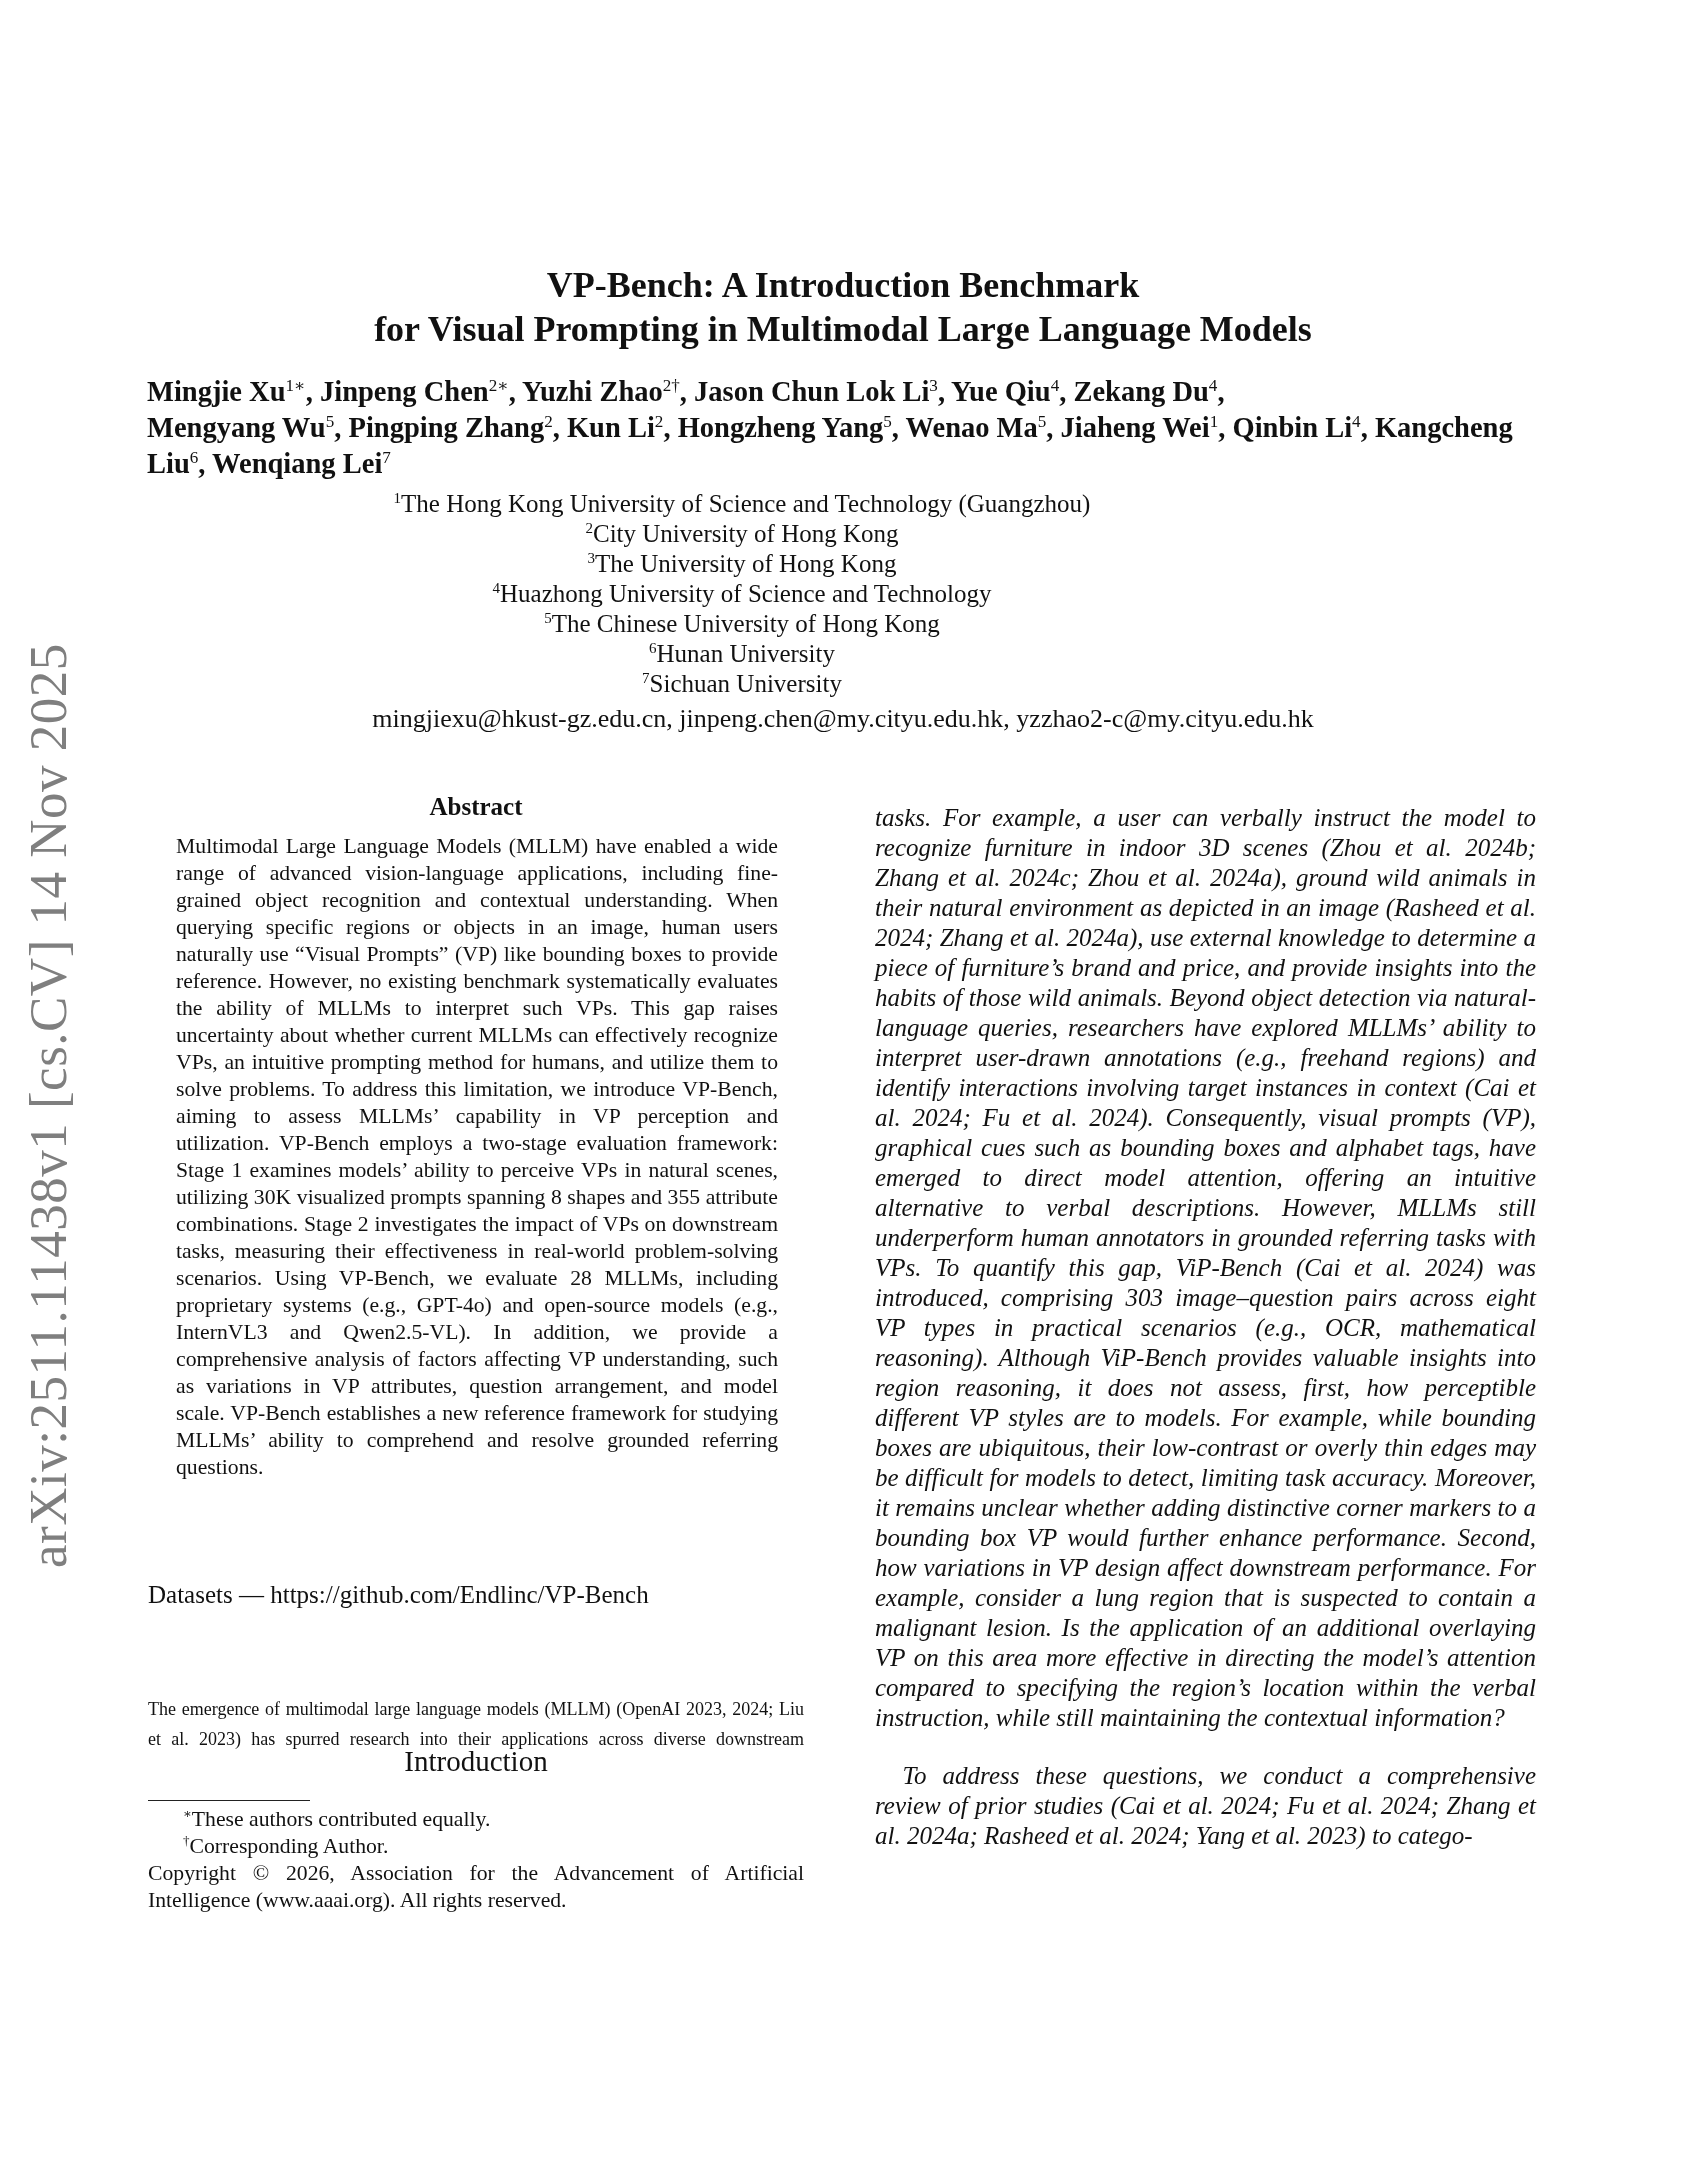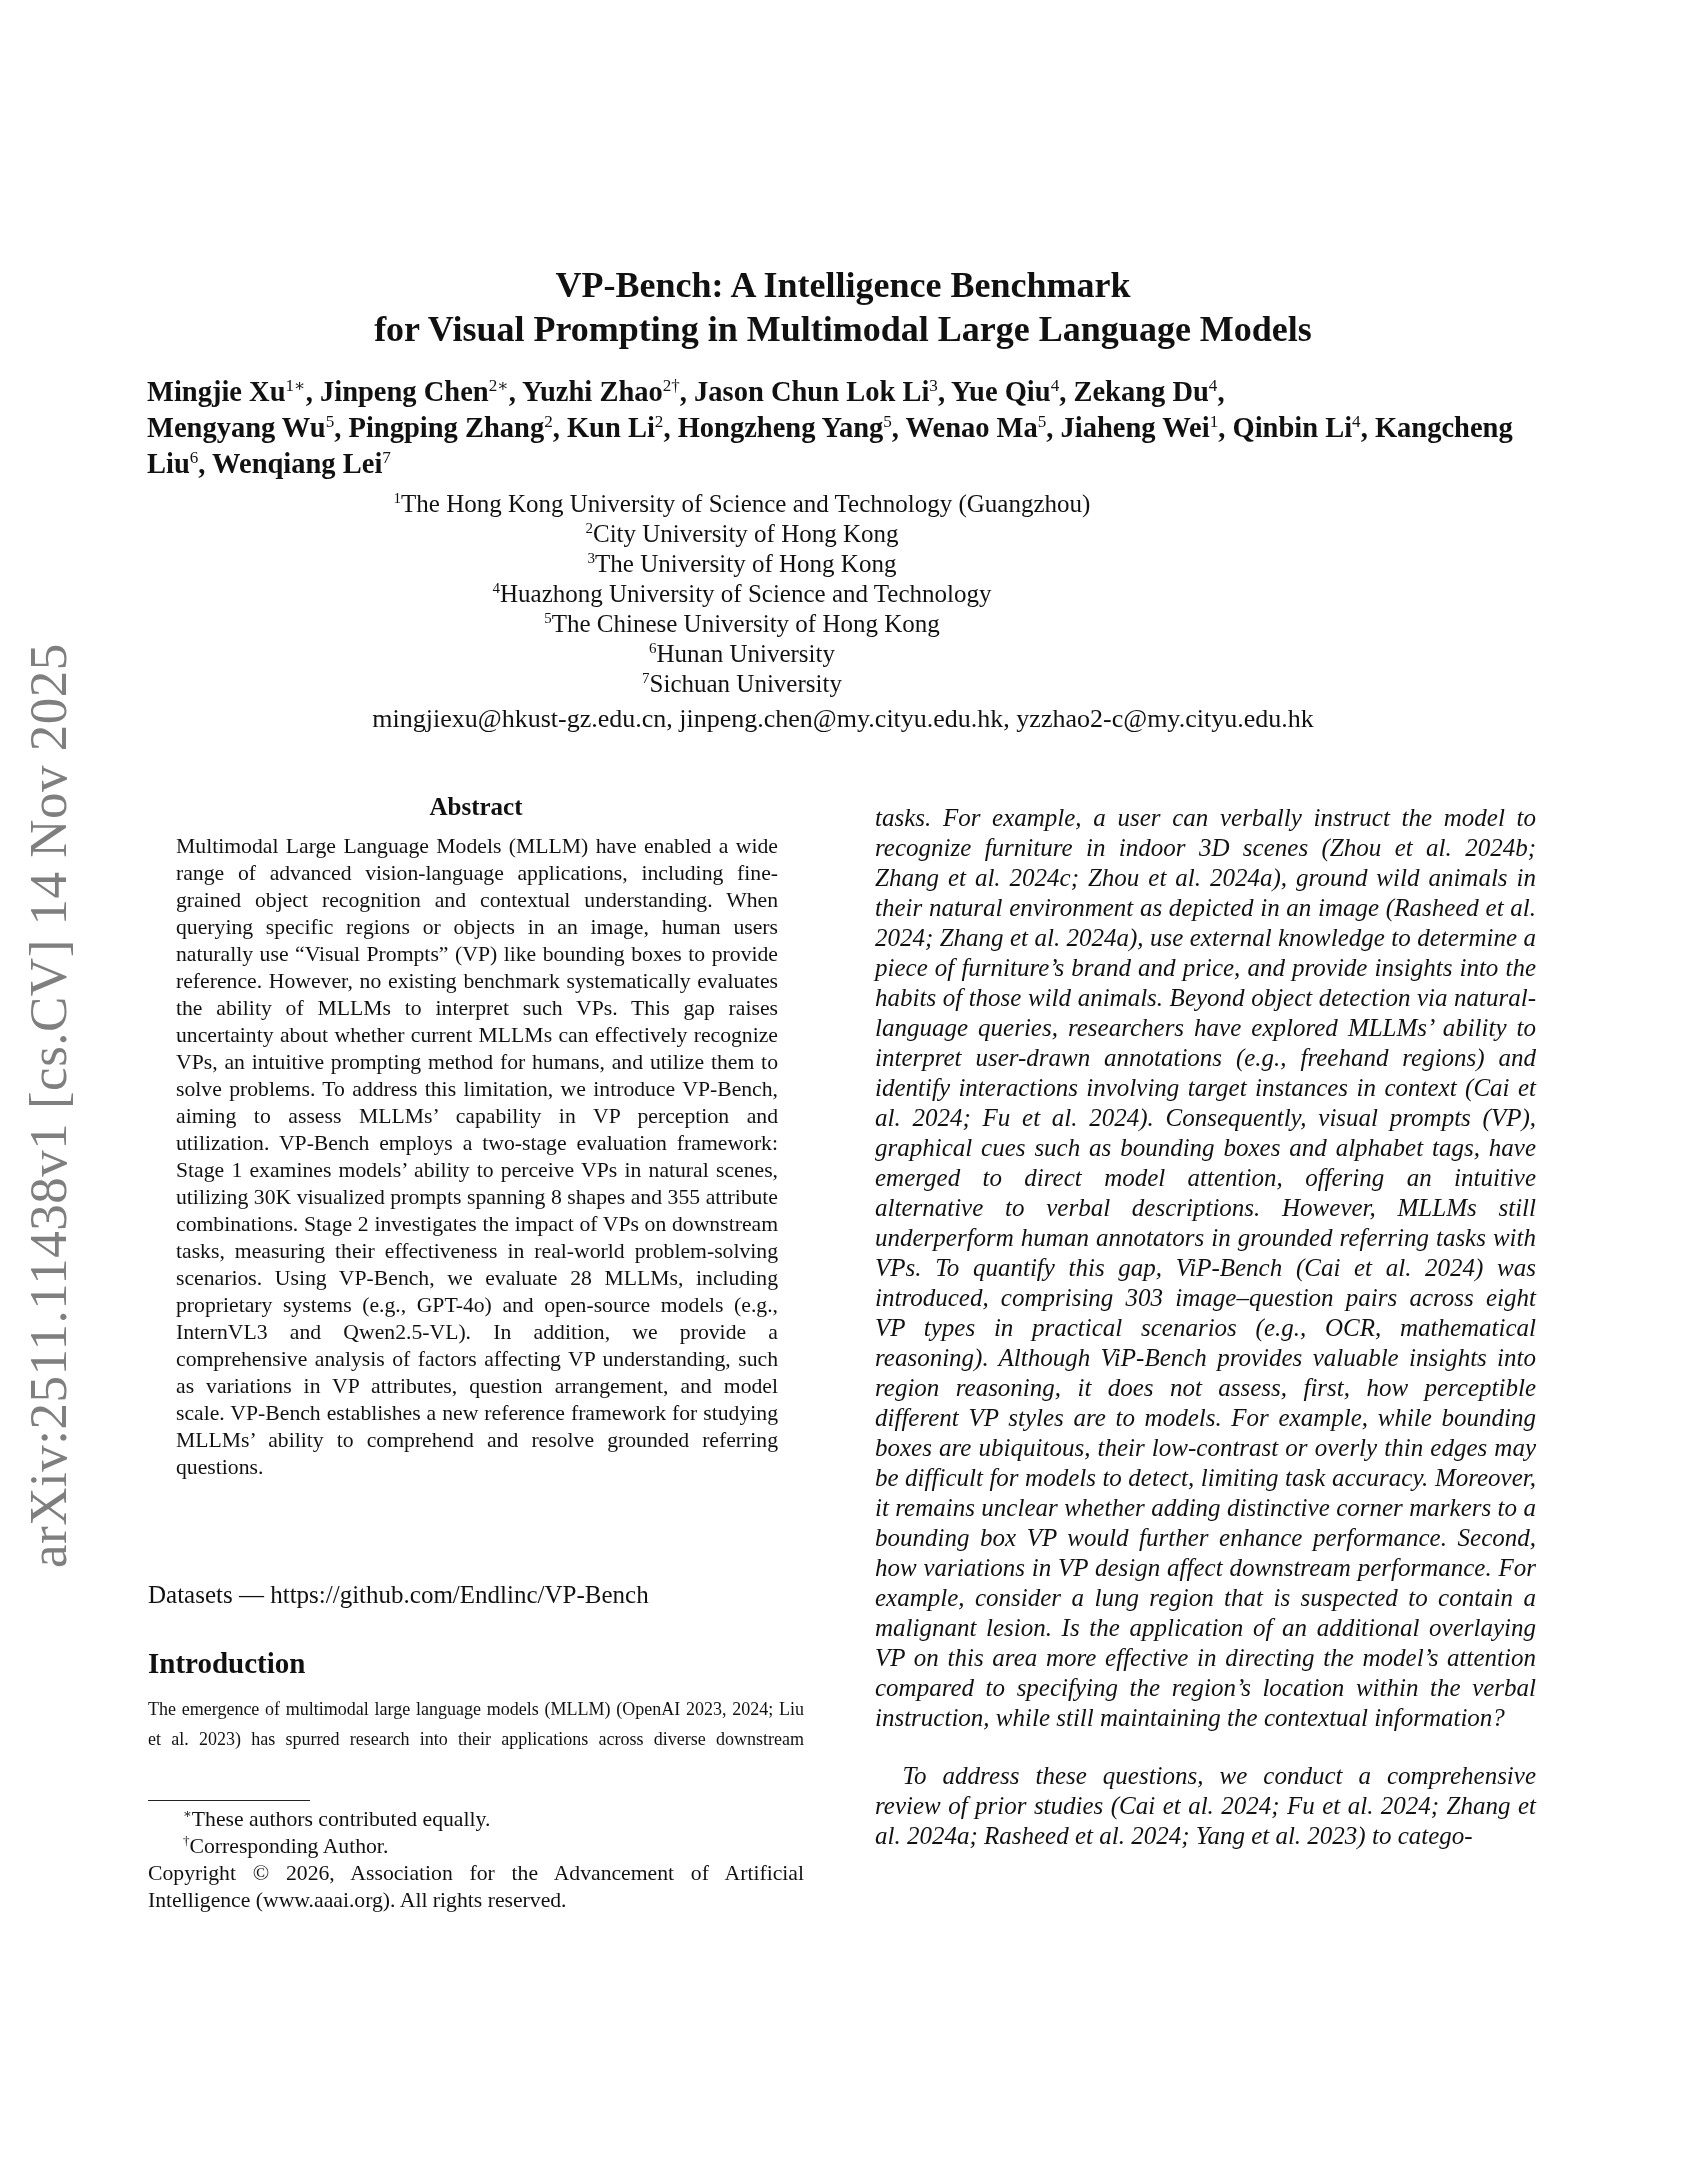--- a/index.html
+++ b/index.html
@@ -14,38 +14,38 @@
   #affils { left: 0; width: 1484px; top: 489px; font-size: 25px; line-height: 30px; text-align: center; }
   #emails { left: 0; width: 1686px; top: 704px; font-size: 26px; line-height: 29px; text-align: center; }
   #arxiv-stamp { left: 22px; top: 1568px; transform: rotate(-90deg); transform-origin: 0 0;
                  font-size: 53px; color: #7f7f7f; white-space: nowrap; letter-spacing: 0.5px; line-height: 53px; }
   .col-left { left: 148px; width: 656px; }
   .col-right { left: 875px; width: 661px; }
   #abstract-heading { top: 792px; font-size: 25px; font-weight: bold; text-align: center; line-height: 29px; }
   #abstract-body { left: 176px; width: 602px; top: 833px; font-size: 21.7px; line-height: 27px; text-align: justify; hyphens: manual; }
   #datasets { top: 1580px; font-size: 25px; line-height: 29px; }
   #datasets b { font-weight: normal; }
-  #intro-heading { top: 1646px; font-size: 29px; font-weight: bold; line-height: 35px; }
+  #intro-heading { top: 1744px; font-size: 29px; font-weight: normal; text-align: center; line-height: 35px; }
   #intro-body { top: 1694px; font-size: 18px; line-height: 30px; text-align: justify; text-align-last: justify; }
   #fn-rule { left: 148px; top: 1800px; width: 162px; height: 0; border-top: 1.4px solid #222; }
   #footnotes { top: 1806px; font-size: 21.7px; line-height: 27px; }
   .fn { padding-left: 35px; }
   #copyright { text-align: justify; }
   #right-body { top: 803px; font-size: 25px; line-height: 30px; text-align: justify; }
   #right-body p { margin: 0; font-style: italic; }
   #right-body p.second { margin-top: 27.5px; text-indent: 27.5px; }
   p { margin: 0; }
 </style>
 </head>
 <body>
 
 <div id="arxiv-stamp" class="abs">arXiv:2511.11438v1  [cs.CV]  14 Nov 2025</div>
 
 <div id="title" class="abs center">
-  <div>VP-Bench: A Intelligence Benchmark</div>
+  <div>VP-Bench: A Introduction Benchmark</div>
   <div>for Visual Prompting in Multimodal Large Language Models</div>
 </div>
 
 <div id="authors" class="abs"><span>Mingjie Xu</span><sup>1∗</sup>, <span>Jinpeng Chen</span><sup>2∗</sup>, <span>Yuzhi Zhao</span><sup>2†</sup>, <span>Jason Chun Lok Li</span><sup>3</sup>, <span>Yue Qiu</span><sup>4</sup>, <span>Zekang Du</span><sup>4</sup>, <br><span>Mengyang Wu</span><sup>5</sup>, <span>Pingping Zhang</span><sup>2</sup>, <span>Kun Li</span><sup>2</sup>, <span>Hongzheng Yang</span><sup>5</sup>, <span>Wenao Ma</span><sup>5</sup>, <span>Jiaheng Wei</span><sup>1</sup>, <span>Qinbin Li</span><sup>4</sup>, <span>Kangcheng Liu</span><sup>6</sup>, <span>Wenqiang Lei</span><sup>7</sup></div>
 
 <div id="affils" class="abs">
     <div><sup>1</sup><span>The Hong Kong University of Science and Technology (Guangzhou)</span></div>
     <div><sup>2</sup><span>City University of Hong Kong</span></div>
     <div><sup>3</sup><span>The University of Hong Kong</span></div>
     <div><sup>4</sup><span>Huazhong University of Science and Technology</span></div>

